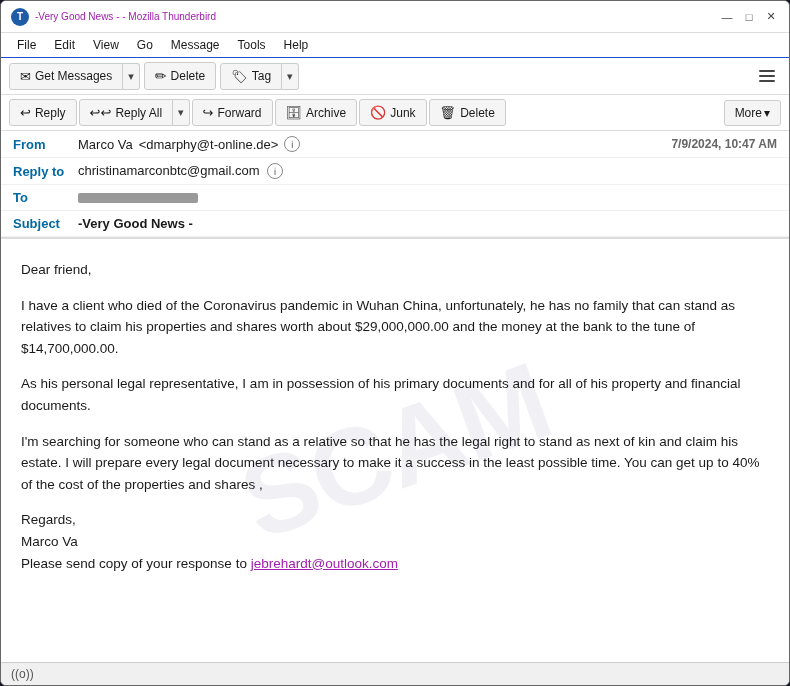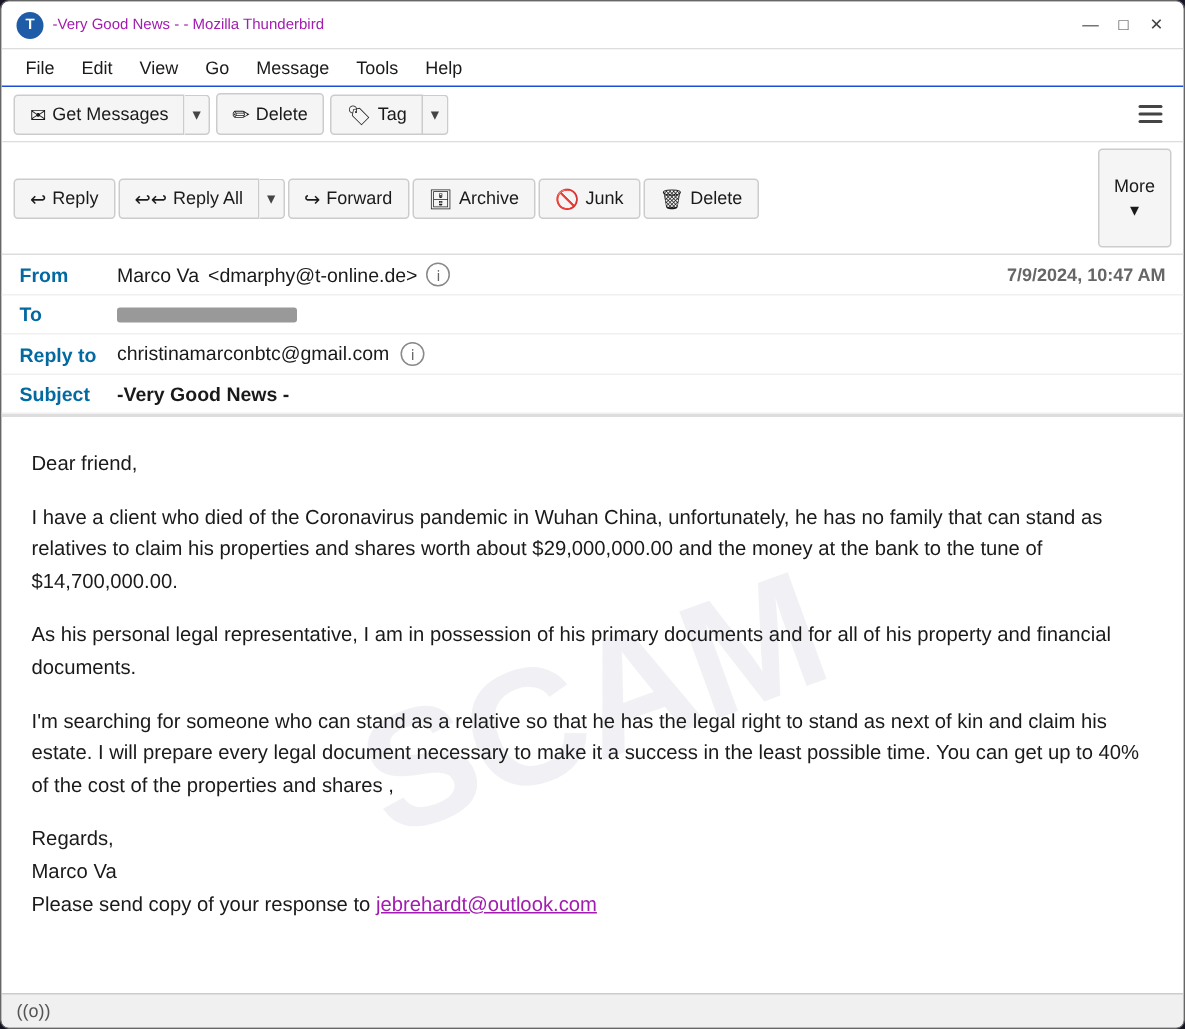--- a/index.html
+++ b/index.html
@@ -172,28 +172,27 @@
       display: flex;
     }
     .action-btn-group .action-btn {
       border-radius: 3px 0 0 3px;
     }
     .action-spacer { margin-left: auto; }
     .more-btn {
       display: flex;
       align-items: center;
       gap: 2px;
-      padding: 17px 10px;
+      padding: 5px 10px;
       border: 1px solid #ccc;
       background: #f5f5f5;
       cursor: pointer;
       font-size: 12px;
       color: #1a1a1a;
       border-radius: 3px;
-      flex-direction: column;
     }
 
     
     .email-header {
       background: #ffffff;
       padding: 0;
       border-bottom: 2px solid #ddd;
     }
     .email-field {
       display: flex;
@@ -403,29 +402,29 @@
     <div class="email-field">
       <span class="field-label">From</span>
       <div class="sender-info">
         <span class="sender-name">Marco Va</span>
         <span class="field-value">&lt;dmarphy@t-online.de&gt;</span>
         <span class="info-icon">ℹ</span>
       </div>
       <span class="field-date">7/9/2024, 10:47 AM</span>
     </div>
     <div class="email-field">
-      <span class="field-label">To</span>
-      <span class="redacted"></span>
-    </div>
-    <div class="email-field">
       <span class="field-label">Reply to</span>
       <span class="field-value">
         <span style="cursor:pointer;">christinamarconbtc@gmail.com</span>
         <span class="info-icon" style="margin-left:4px;">ℹ</span>
       </span>
+    </div>
+    <div class="email-field">
+      <span class="field-label">To</span>
+      <span class="redacted"></span>
     </div>
     <div class="email-field">
       <span class="field-label">Subject</span>
       <span class="subject-value">-Very Good News -</span>
     </div>
   </div>
 
   <div class="email-body">
     <div class="watermark">SCAM</div>
     <div class="email-content">

